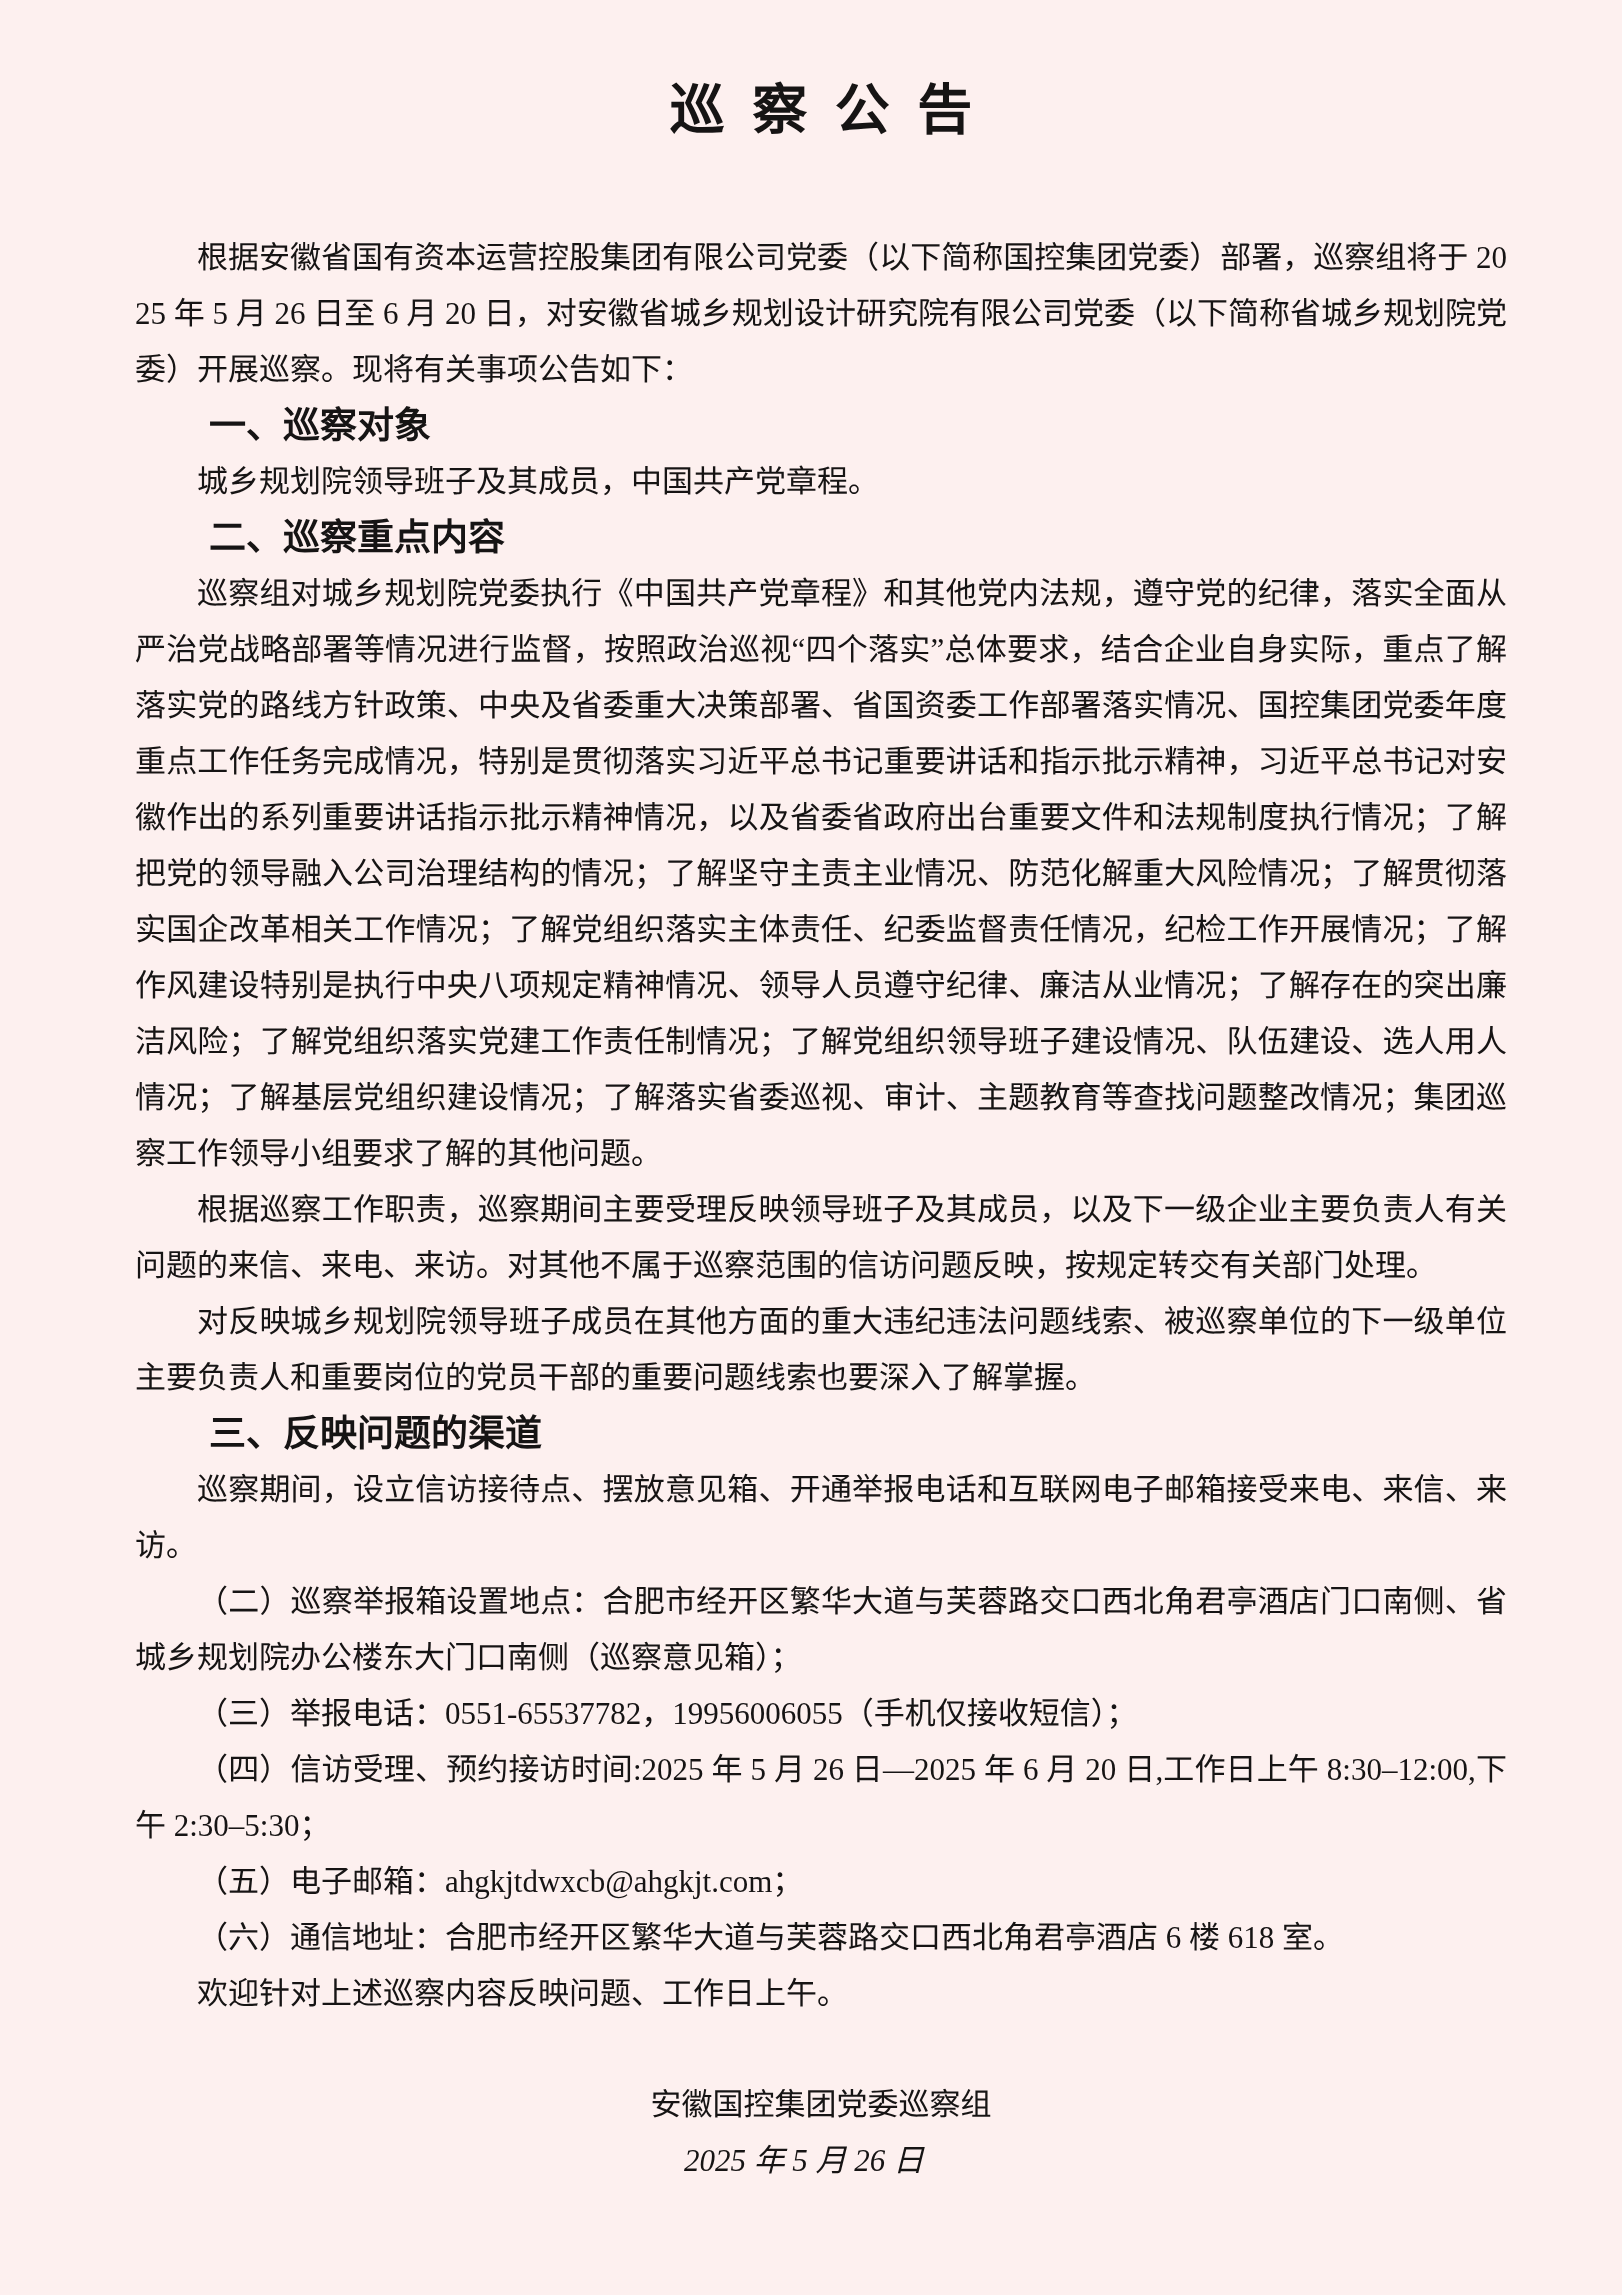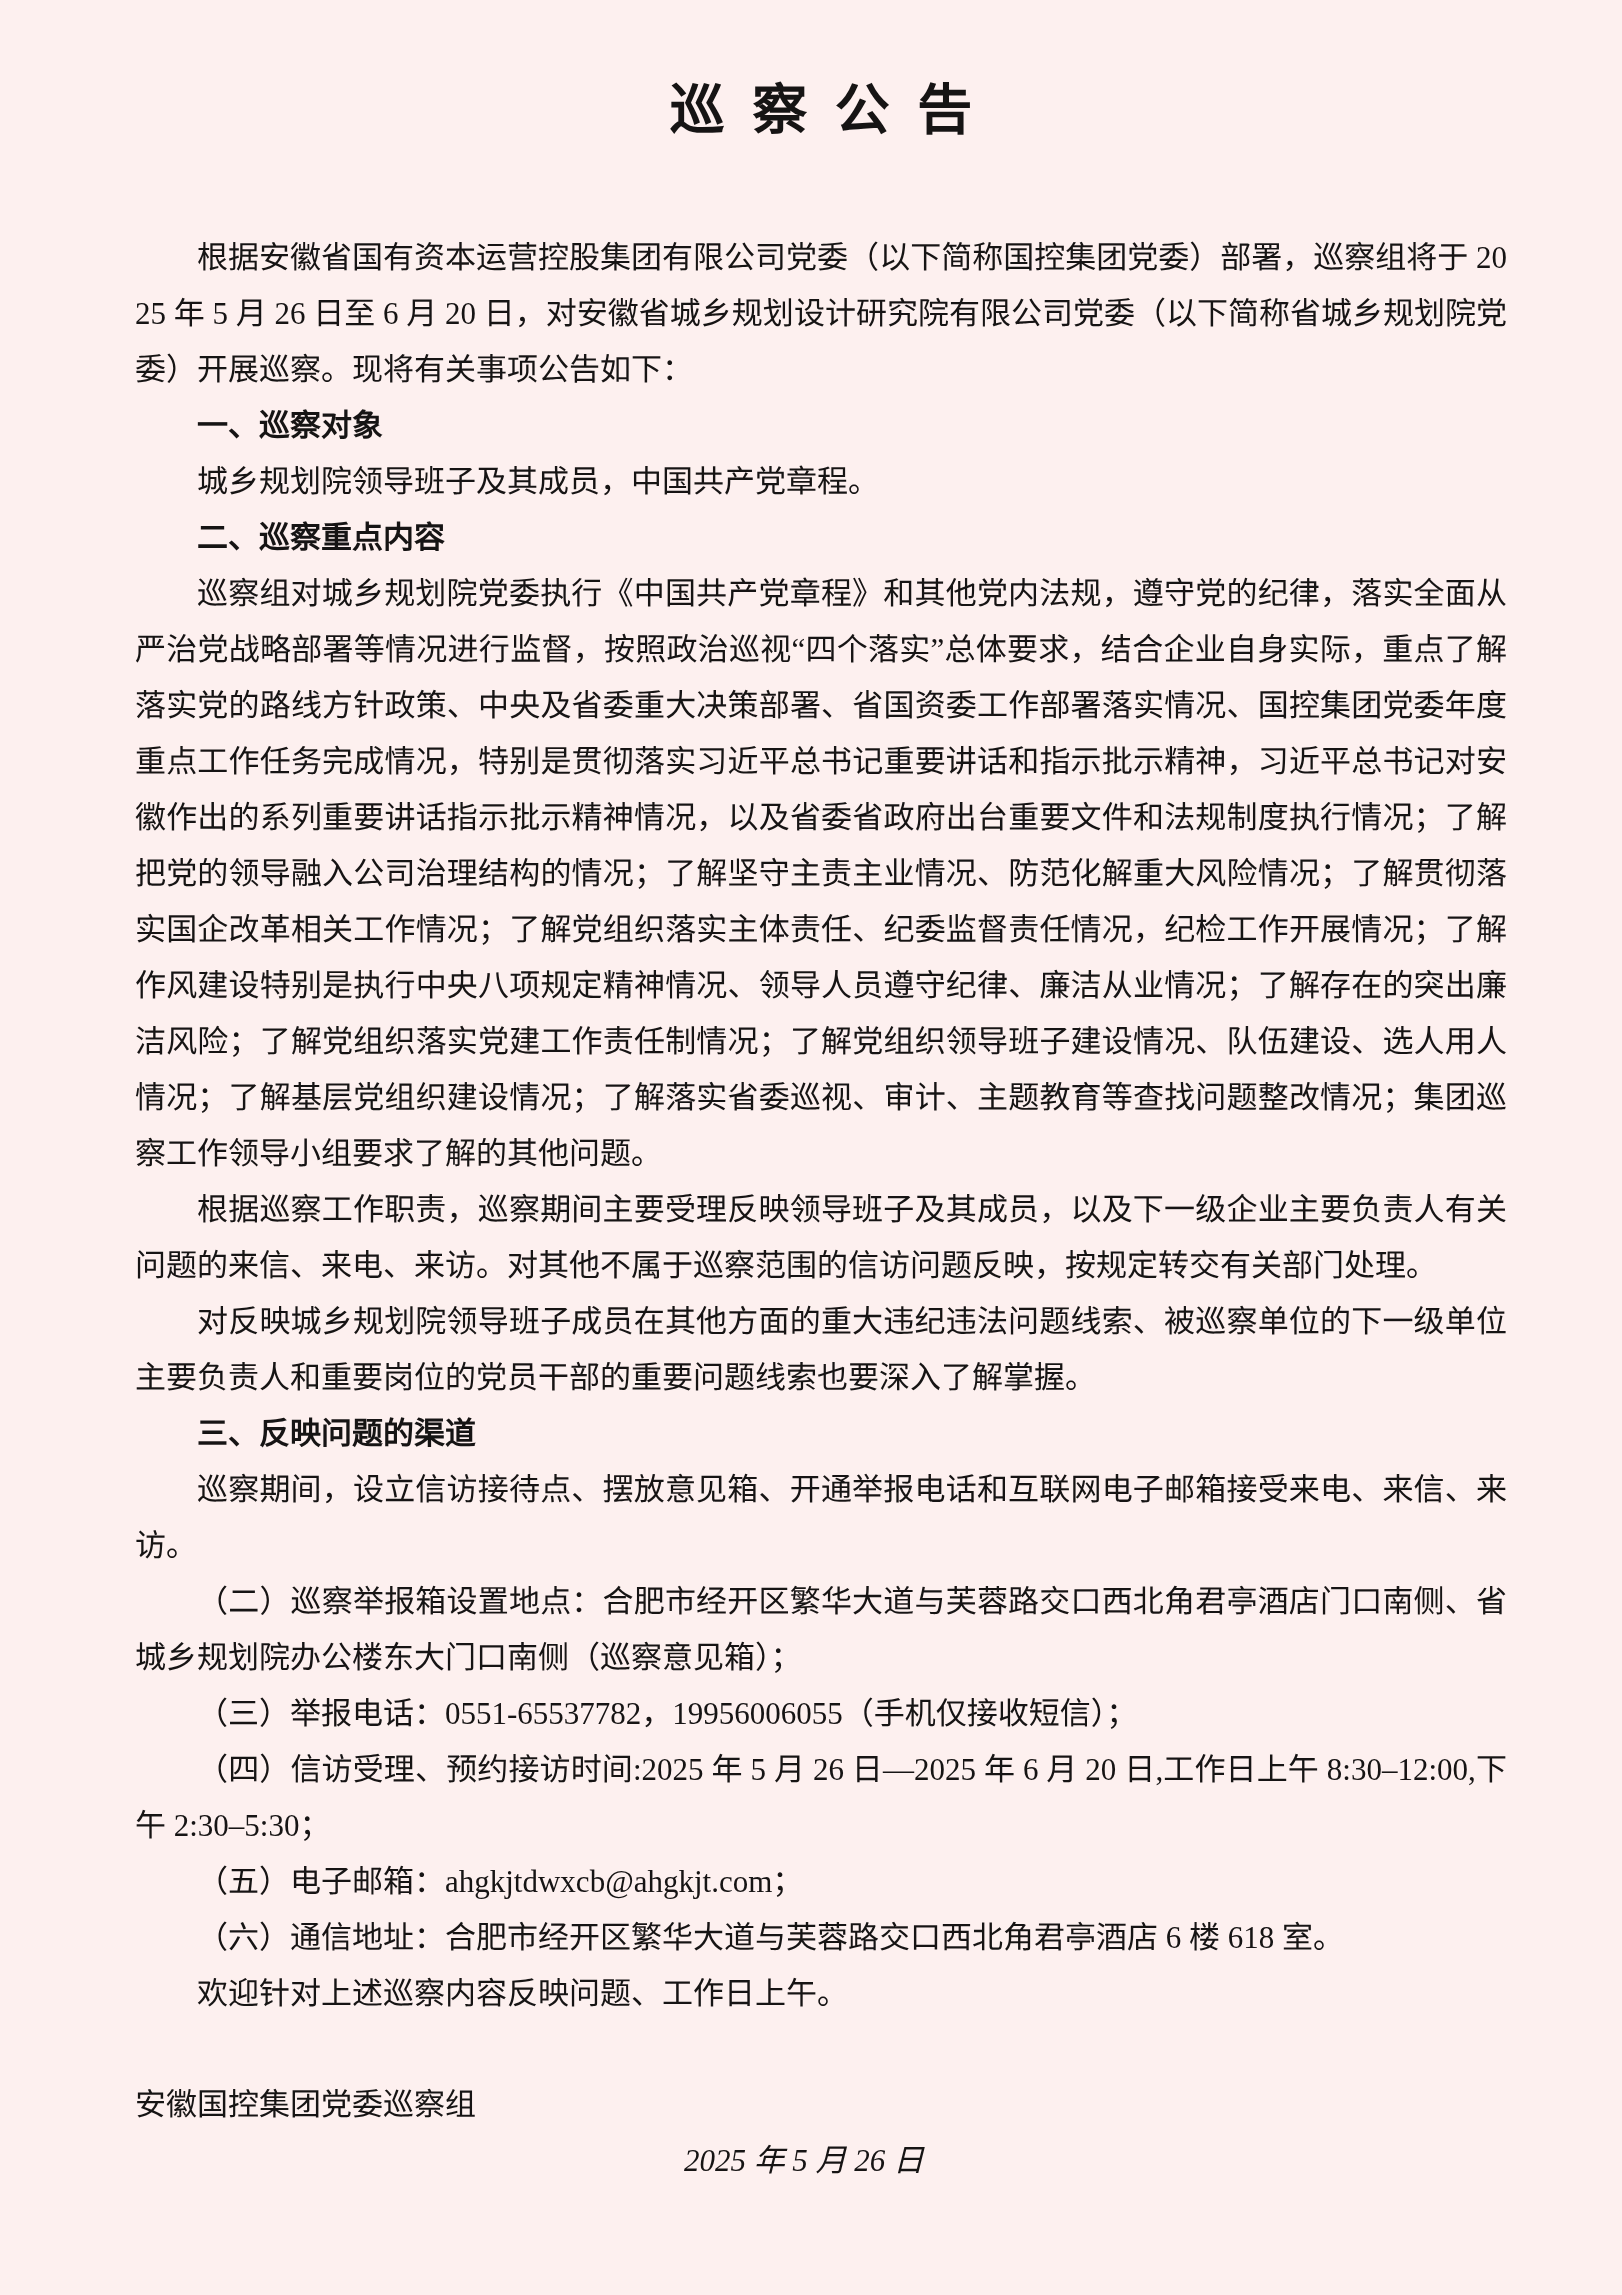--- a/index.html
+++ b/index.html
@@ -31,33 +31,33 @@
   .body-par {
     margin: 0;
     font-size: 31px;
     line-height: 56px;
     text-align: justify;
     text-indent: 2em;
     word-break: break-all;
   }
   .sec-heading {
     margin: 0;
-    font-size: 31px;
+    font-size: 37px;
     line-height: 56px;
     font-weight: 700;
     text-indent: 2em;
     font-family: "Liberation Sans", "DejaVu Sans", sans-serif;
   }
   .sign-block {
     margin-top: 55px;
   }
   .signature {
     font-size: 31px;
     line-height: 56px;
-    text-align: left;
+    text-align: center;
   }
   .sign-date {
     font-size: 31px;
     line-height: 56px;
     text-align: center;
     padding-right: 34px;
     font-style: italic;
   }
 </style>
 </head>

